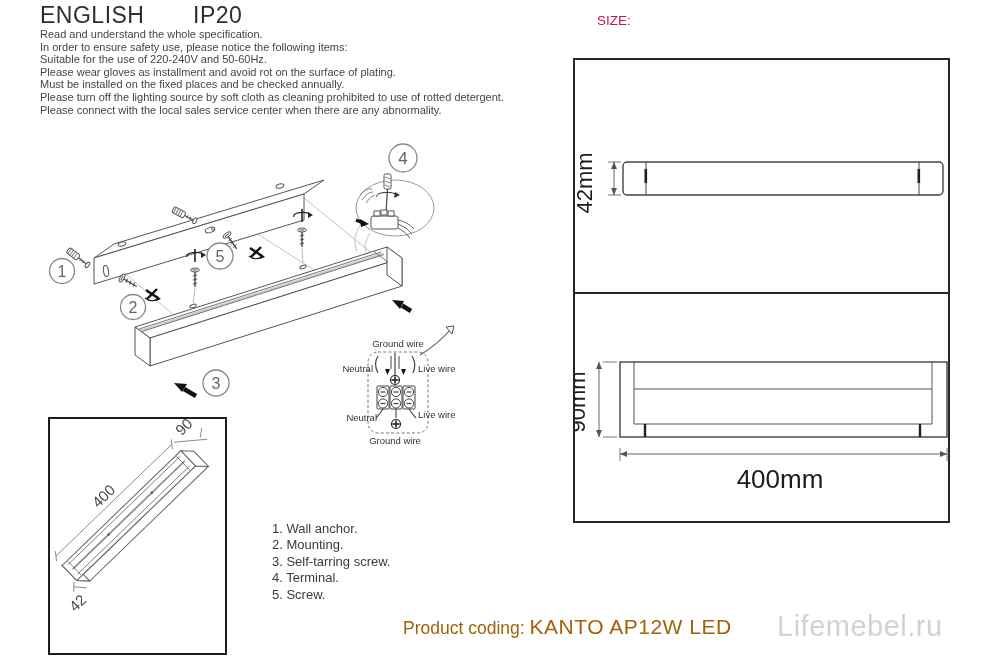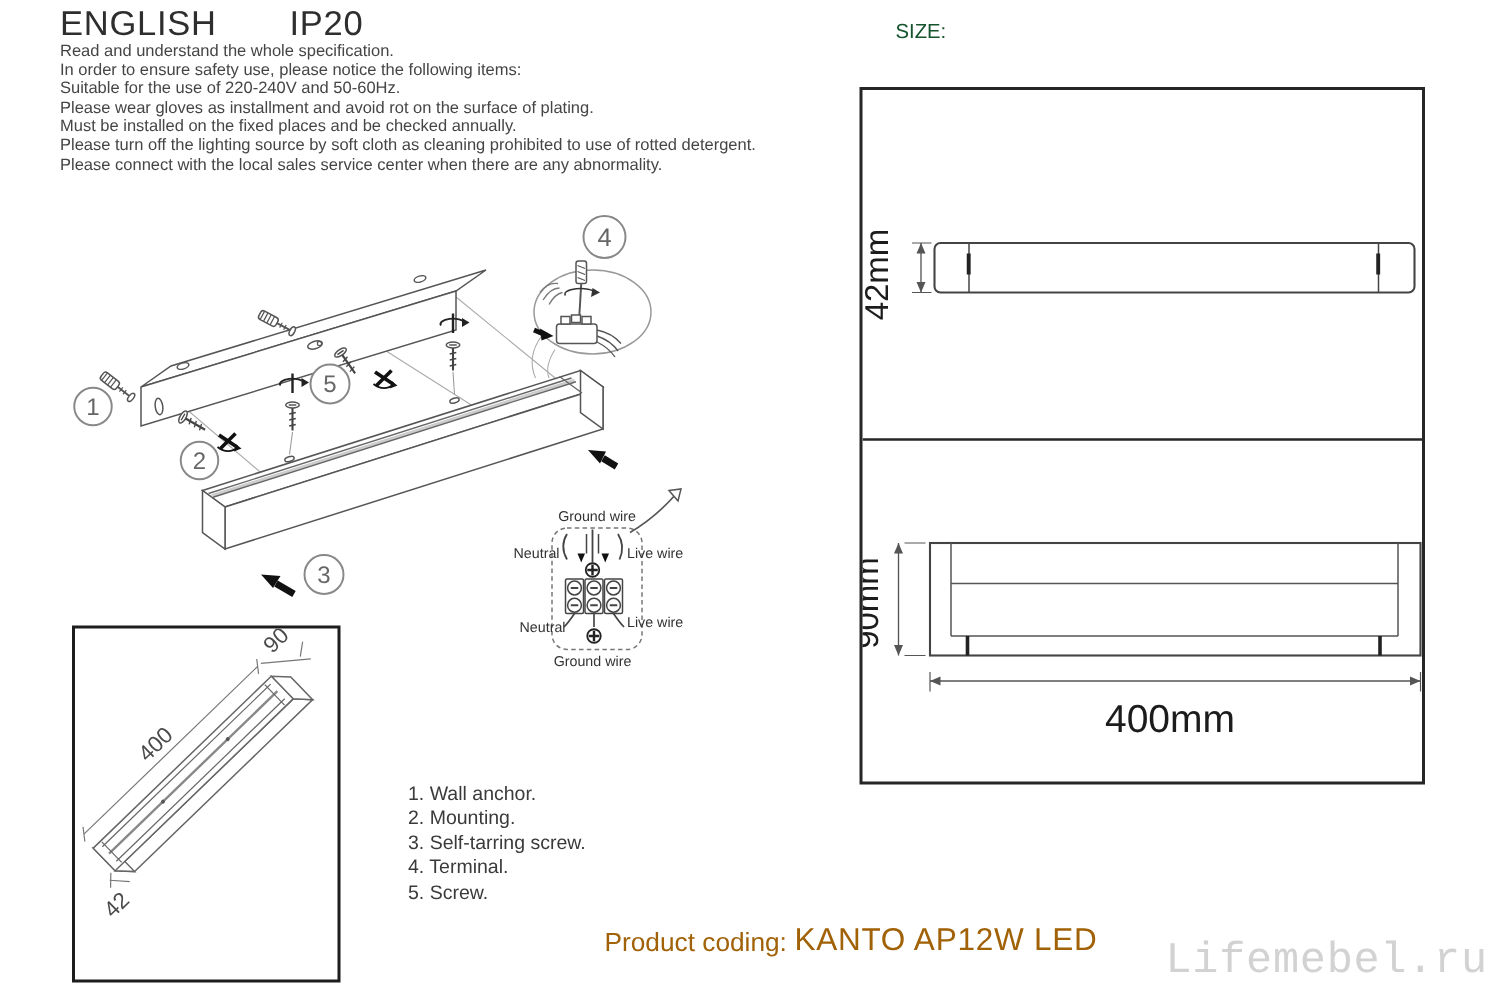--- a/index.html
+++ b/index.html
@@ -1,21 +1,21 @@
 <!DOCTYPE html>
 <html><head>
 <meta charset="utf-8">
 <style>
   html,body{margin:0;padding:0;background:#fff;}
   .page{position:relative;width:997px;height:660px;background:#fff;overflow:hidden;
         font-family:"Liberation Sans",sans-serif;color:#3a3a3a;}
   .abs{position:absolute;}
   .title{font-size:23px;letter-spacing:.5px;color:#2e2e2e;}
   .spec{font-size:11px;line-height:12.6px;color:#454545;}
-  .size-label{font-size:13.5px;color:#14532d;}
+  .size-label{font-size:13.5px;color:#be185d;}
   .panel{border:2px solid #262626;background:#fff;}
   .inset{border:2.5px solid #1d1d1d;background:#fff;}
   .parts{font-size:13px;line-height:16.4px;color:#3a3a3a;}
   .legend{font-size:9.5px;line-height:14.6px;color:#3a3a3a;}
   .footer{display:flex;align-items:flex-end;color:#a16207;}
   .footer .lab{font-size:17.5px;}
   .footer .code{font-size:21px;margin-left:5px;letter-spacing:.5px;}
   .watermark{font-size:29px;color:#d2d2d2;letter-spacing:.5px;}
   svg{display:block;}
   svg text{font-family:"Liberation Sans",sans-serif;}
@@ -319,15 +319,15 @@
     <div>2. Mounting.</div>
     <div>3. Self-tarring screw.</div>
     <div>4. Terminal.</div>
     <div>5. Screw.</div>
   </div>
 
   <div class="abs footer" style="left:403px;top:615px;">
     <span class="lab">Product coding:</span>
     <span class="code">KANTO AP12W LED</span>
   </div>
-  <div class="abs watermark" style="left:777px;top:624px;font-family:Liberation Mono, monospace;">Lifemebel.ru</div>
+  <div class="abs watermark" style="left:777px;top:610px;">Lifemebel.ru</div>
 
 </div>
 
 </body></html>

